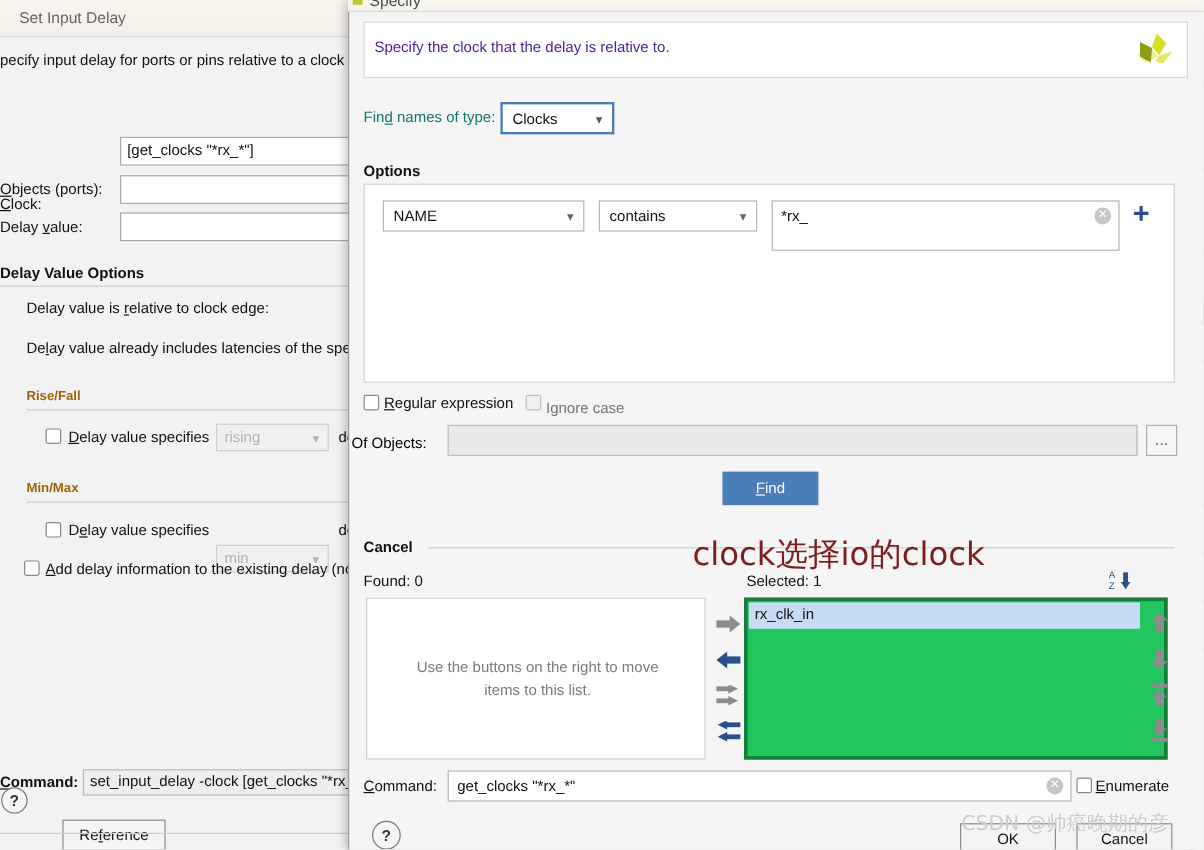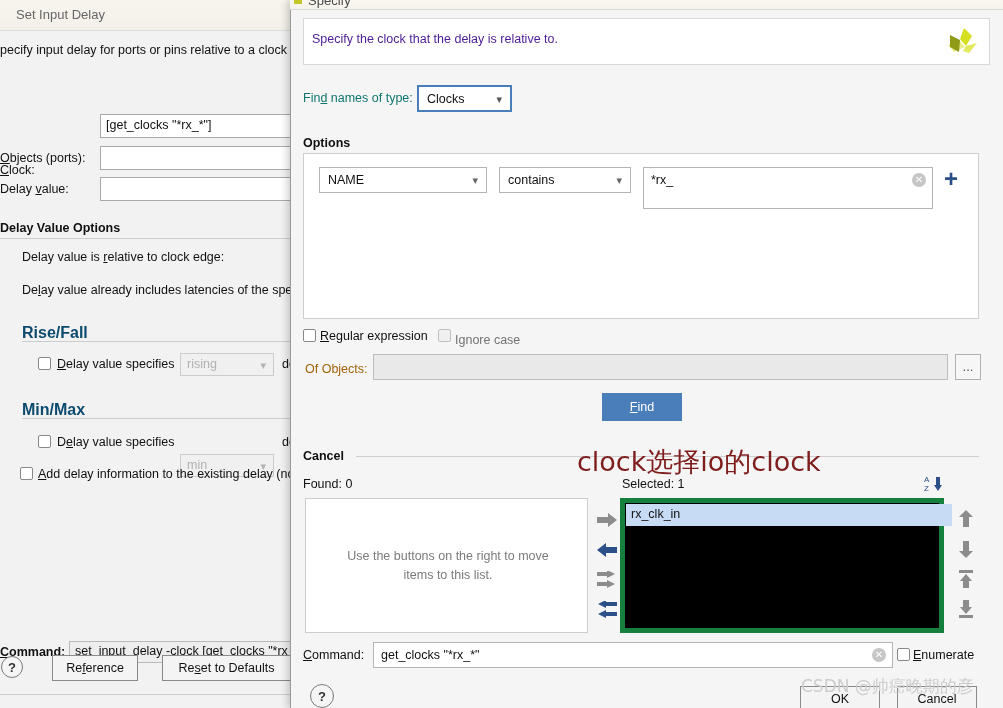--- a/index.html
+++ b/index.html
@@ -29,21 +29,21 @@
   .bg-field-label{font-size:12.5px;color:#111;white-space:nowrap;}
   .bg-input{
     box-sizing:border-box;background:#ffffff;border:1px solid #a9a9a9;
     height:24px;font-size:12.5px;color:#111;padding:3px 5px;
     font-family:"Liberation Sans",sans-serif;outline:none;
   }
   .bg-section-h{
     font-size:12.5px;font-weight:bold;color:#111;white-space:nowrap;
   }
   .bg-rule{height:1px;background:#cdcdcd;}
-  .bg-sub-h{font-size:16px;font-weight:bold;color:#0c4a6e;white-space:nowrap;}
+  .bg-sub-h{font-size:11px;font-weight:bold;color:#a16207;white-space:nowrap;}
   .cbx{
     box-sizing:border-box;width:13px;height:13px;background:#fff;
     border:1px solid #888;border-radius:2px;
   }
   .cbx.dis{background:#f0f0f0;border-color:#c0c0c0;}
   .bg-combo{
     box-sizing:border-box;height:23px;width:94px;background:#f0f0f0;
     border:1px solid #cccccc;color:#b2b2b2;font-size:12.5px;
     padding:3px 5px;position:relative;
   }
@@ -51,20 +51,21 @@
   .bg-combo .ca{position:absolute;right:7px;top:5px;color:#b2b2b2;font-size:11px;}
   .bg-cmd-input{
     box-sizing:border-box;background:#eeeeee;border:1px solid #b9b9b9;
     height:22px;font-size:12.5px;color:#111;padding:2px 5px;white-space:nowrap;
     overflow:hidden;
   }
   .bg-btn{
     box-sizing:border-box;background:#f4f4f4;border:1px solid #8a8a8a;
     height:26px;font-size:12.5px;color:#111;display:flex;align-items:center;
     justify-content:center;
+    margin-top:28px;
   }
   .help-circle{
     box-sizing:border-box;width:22px;height:22px;border-radius:50%;
     border:1px solid #7a7a7a;color:#333;display:flex;align-items:center;
     justify-content:center;font-size:13px;font-weight:bold;background:#f5f5f5;
   }
   .u{text-decoration:underline;}
 
   
   #bg-right-sliver{left:993px;top:0;width:10px;height:708px;background:#f2f2f2;}
@@ -126,21 +127,21 @@
     color:#ffffff;font-size:10px;line-height:14px;text-align:center;
     font-family:"DejaVu Sans",sans-serif;
   }
   #opt-add{left:944px;top:170px;font-size:24px;color:#2b4f87;line-height:18px;font-weight:bold;}
 
   #regex-cbx{left:303px;top:329px;}
   #regex-label{left:320px;top:329px;font-size:12.5px;color:#111;}
   #ignore-cbx{left:438px;top:329px;}
   #ignore-label{left:455px;top:333px;font-size:12.5px;color:#737373;}
 
-  #of-objects-label{left:305px;top:362px;font-size:12.5px;color:#a16207;}
+  #of-objects-label{left:293px;top:362px;font-size:12.5px;color:#000000;}
   #of-objects-input{
     left:373px;top:354px;width:575px;height:26px;box-sizing:border-box;
     background:#e9e9e9;border:1px solid #bdbdbd;
   }
   #of-objects-btn{
     left:955px;top:354px;width:26px;height:26px;box-sizing:border-box;
     background:#f6f6f6;border:1px solid #b0b0b0;color:#555;font-size:13px;
     display:flex;align-items:center;justify-content:center;line-height:10px;
   }
   #find-btn{
@@ -157,22 +158,22 @@
 
   #left-list{
     left:305px;top:498px;width:283px;height:135px;box-sizing:border-box;
     background:#ffffff;border:1px solid #cdcdcd;padding-left:18px;
   }
   #left-list-hint{
     position:absolute;left:26px;top:48px;width:232px;text-align:center;
     font-size:12.5px;color:#7b7b7b;line-height:19px;
   }
   #right-list{
-    left:620px;top:498px;width:324px;height:135px;box-sizing:border-box;
-    background:#000000;border:5px solid #15803d;
+    left:620px;top:498px;width:353px;height:135px;box-sizing:border-box;
+    background:#22c55e;border:3px solid #15803d;
   }
   #right-list-item{
     position:absolute;left:1px;top:1px;width:326px;height:22px;background:#c7dbf5;
     font-size:12.5px;color:#111;padding:3px 0 0 5px;box-sizing:border-box;
   }
   .mid-arrow{position:absolute;left:596px;width:22px;height:18px;}
 
   .side-arrow{position:absolute;left:956px;width:20px;height:20px;}
 
   #cmd-label{left:303px;top:648px;font-size:12.5px;color:#111;}
@@ -275,23 +276,20 @@
   <div class="abs bg-field-label" style="left:0px;top:645px;font-weight:bold;">
     <span class="u">C</span>ommand:
   </div>
   <div class="abs bg-cmd-input" style="left:69px;top:641px;width:236px;">
     <span>set_input_delay -clock [get_clocks  "*rx_</span>
   </div>
 
   <div class="abs help-circle" style="left:1px;top:656px;">?</div>
   <div class="abs bg-btn" style="left:52px;top:655px;width:86px;">
     <span>Re<span class="u">f</span>erence</span>
-  </div>
-  <div class="abs bg-btn" style="left:162px;top:655px;width:129px;">
-    <span>Re<span class="u">s</span>et to Defaults</span>
   </div>
 
   <div class="abs bg-rule" style="left:0px;top:694px;width:300px;"></div>
 </div>
 
 <div class="abs" id="bg-right-sliver"></div>
 <div class="abs" id="bg-sliver-top"></div>
 <div class="abs" id="bg-sliver-e">e</div>
 <div class="abs sliver-line" style="top:70px;"></div>
 <div class="abs sliver-line" style="top:140px;"></div>

